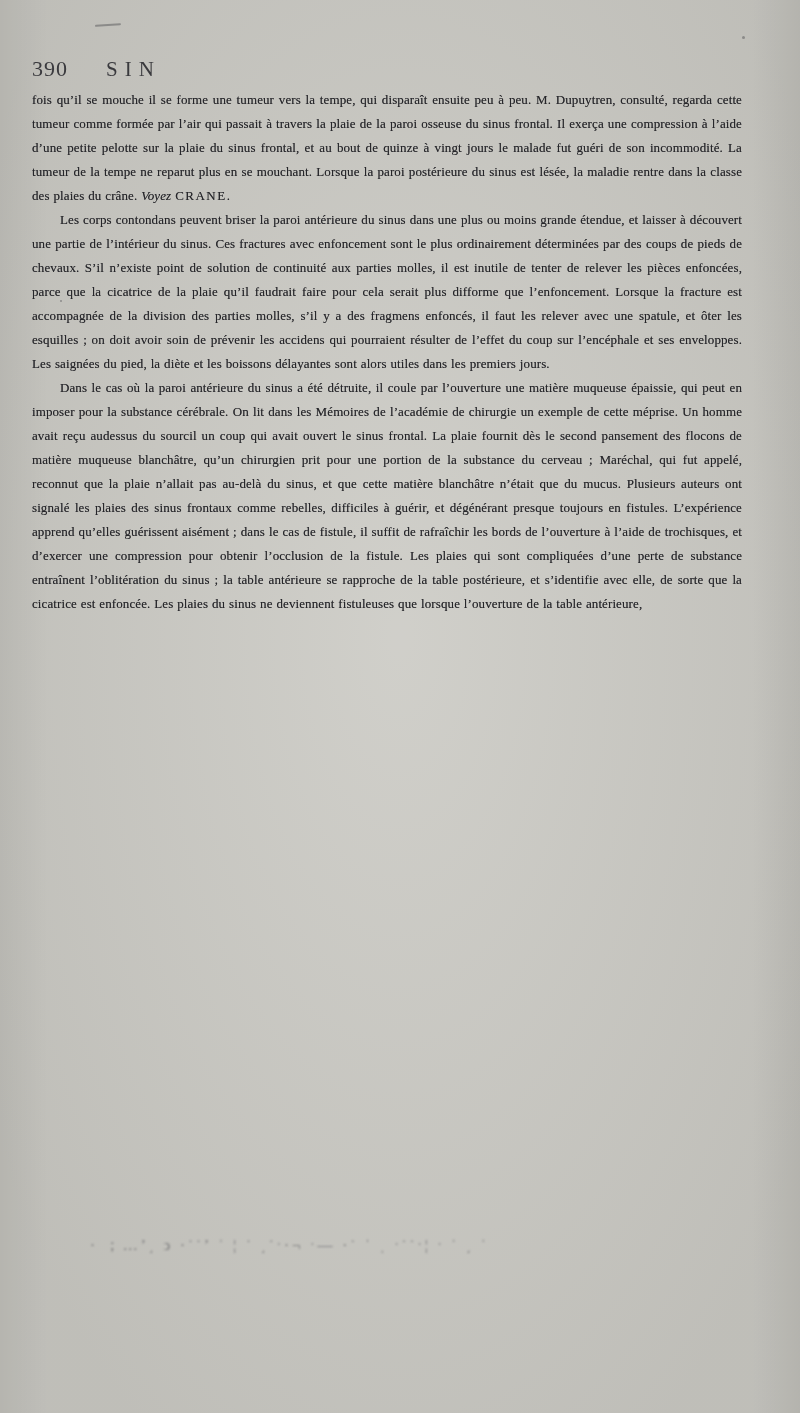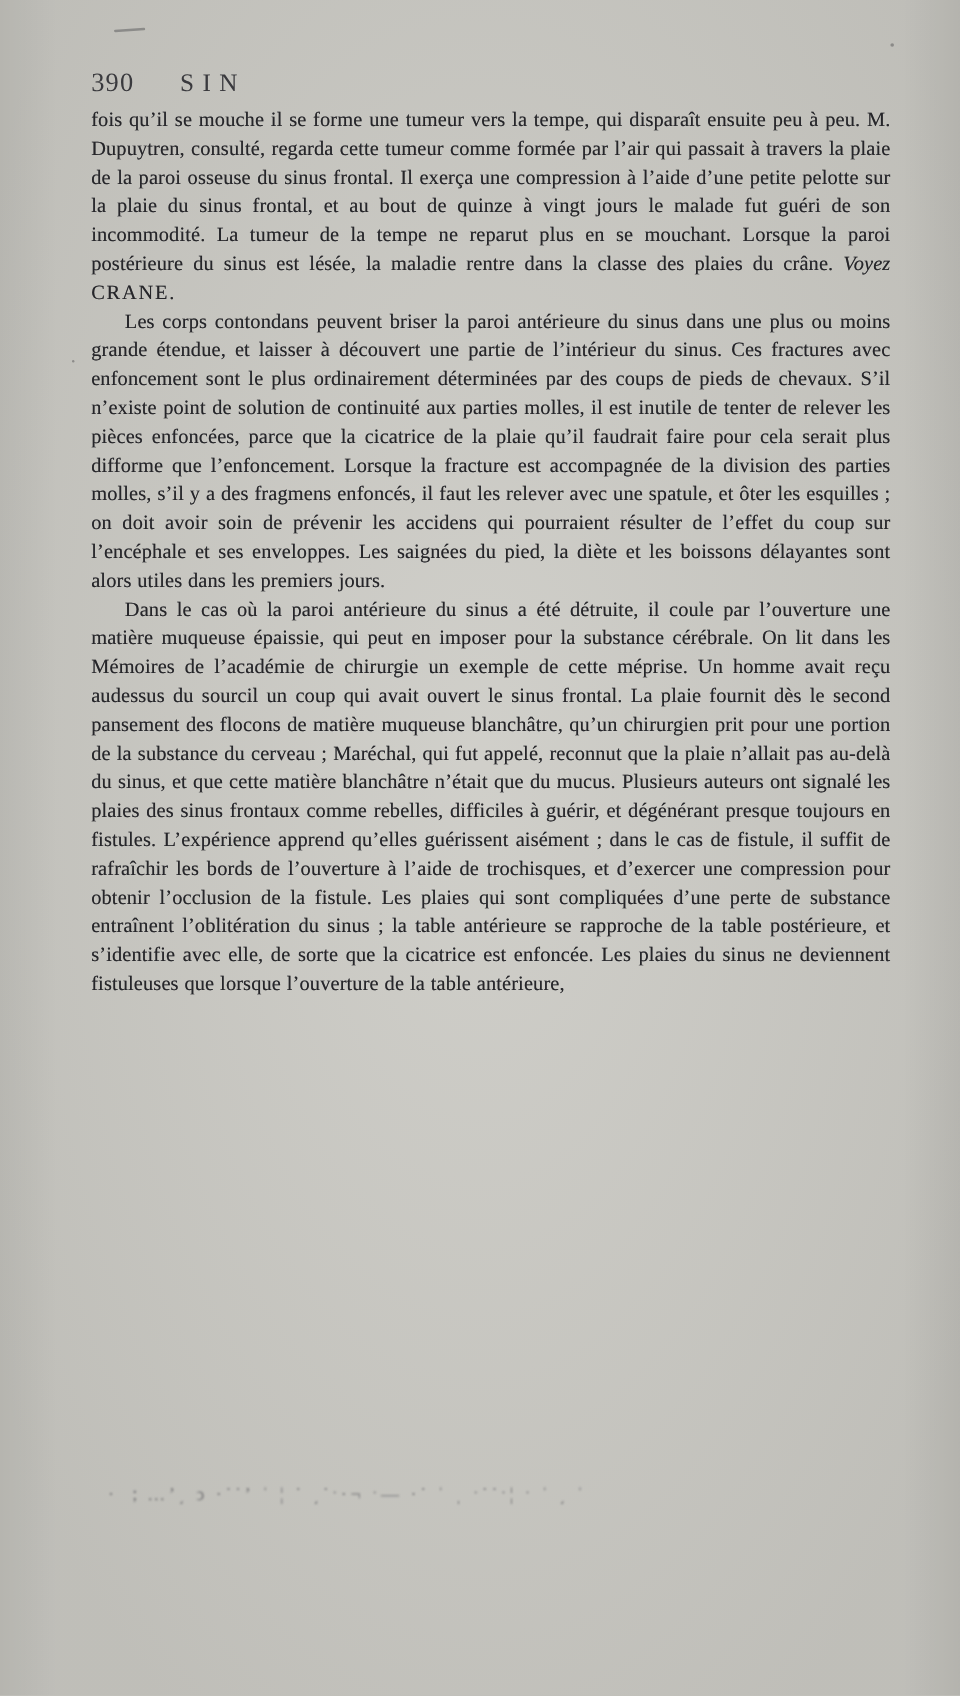--- a/index.html
+++ b/index.html
@@ -15,21 +15,21 @@
     font-family:"Liberation Serif","DejaVu Serif",serif;
   }
   .page{
     position:relative;
     width:800px;height:1413px;
     background:
       radial-gradient(ellipse at 50% 45%, rgba(255,255,255,0.10), rgba(0,0,0,0.06) 85%),
       linear-gradient(90deg, rgba(0,0,0,0.05) 0%, rgba(0,0,0,0) 6%, rgba(0,0,0,0) 94%, rgba(0,0,0,0.06) 100%),
       var(--paper);
     box-sizing:border-box;
-    padding:56px 58px 0 76px;
+    padding:56px 58px 0 32px;
     color:var(--ink);
   }
   .running-head{
     display:flex;
     align-items:baseline;
     margin-bottom:6px;
   }
   .page-number{
     font-size:22px;
     letter-spacing:1px;
@@ -39,21 +39,21 @@
   .running-title{
     flex:1;
     text-align:left;
     font-size:21px;
     letter-spacing:7px;
     color:var(--ink-soft);
     transform:translateX(-46px);
   }
   .head-spacer{width:74px;}
   .textblock{
-    font-size:17px;
+    font-size:13px;
     line-height:24px;
     text-align:justify;
     color:var(--ink);
     letter-spacing:0.1px;
     word-spacing:0.5px;
     text-shadow:0 0 0.4px rgba(40,40,45,0.55);
   }
   .para{margin:0;}
   .para.indent{text-indent:28px;}
   .cross-ref-see{font-style:italic;}

